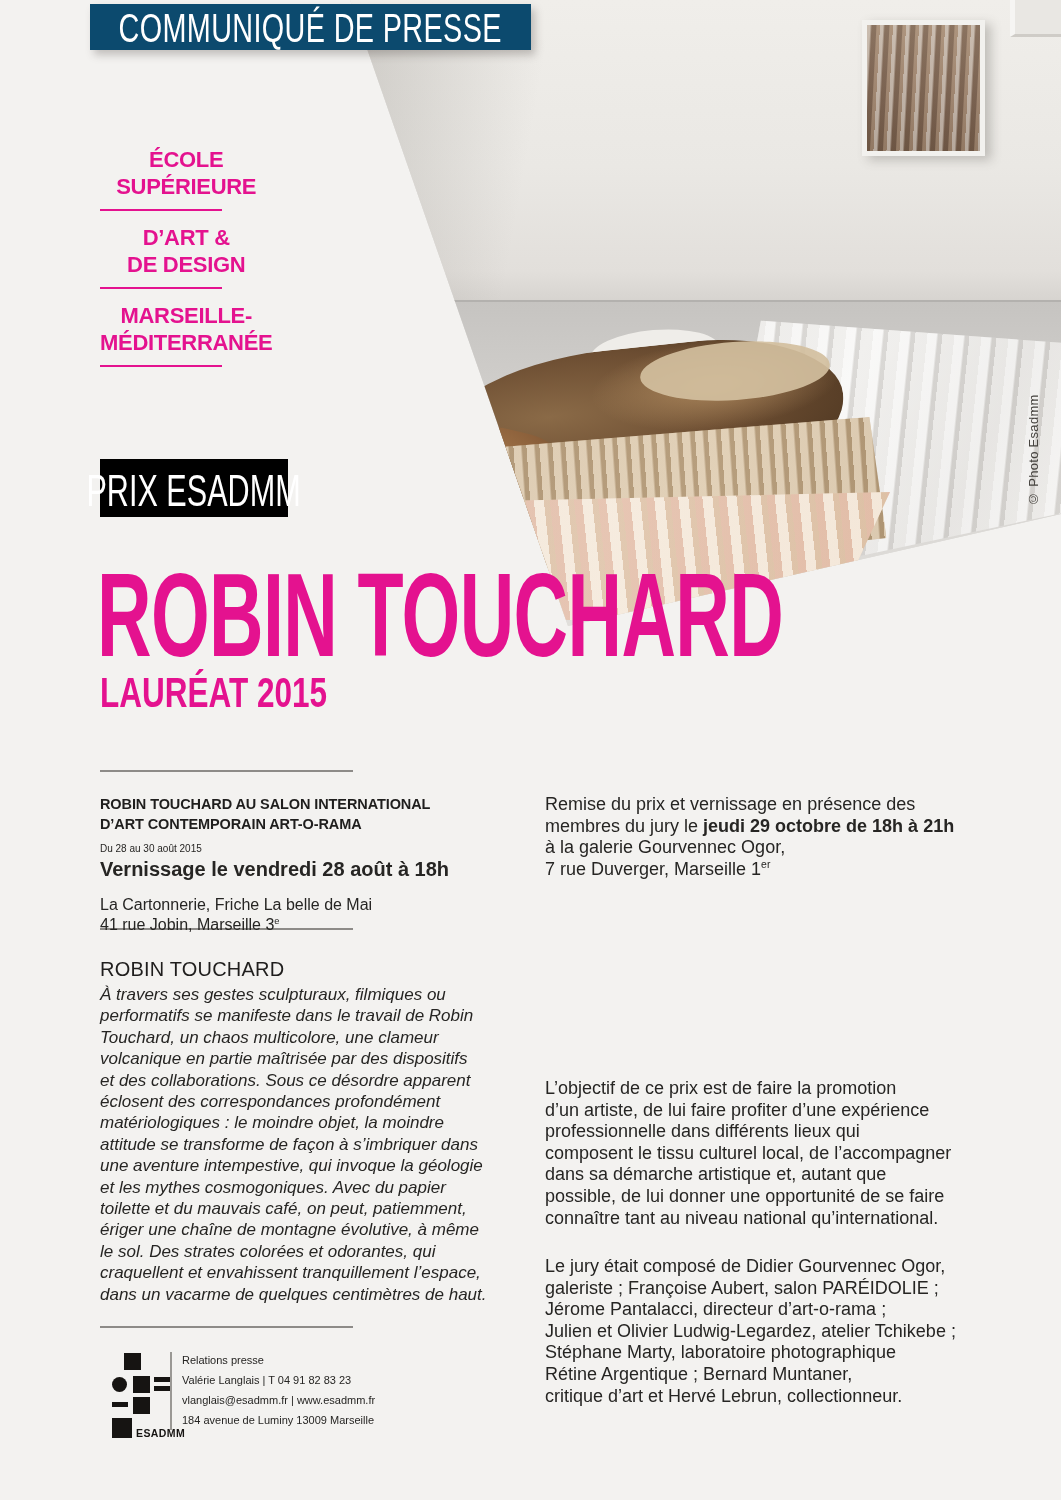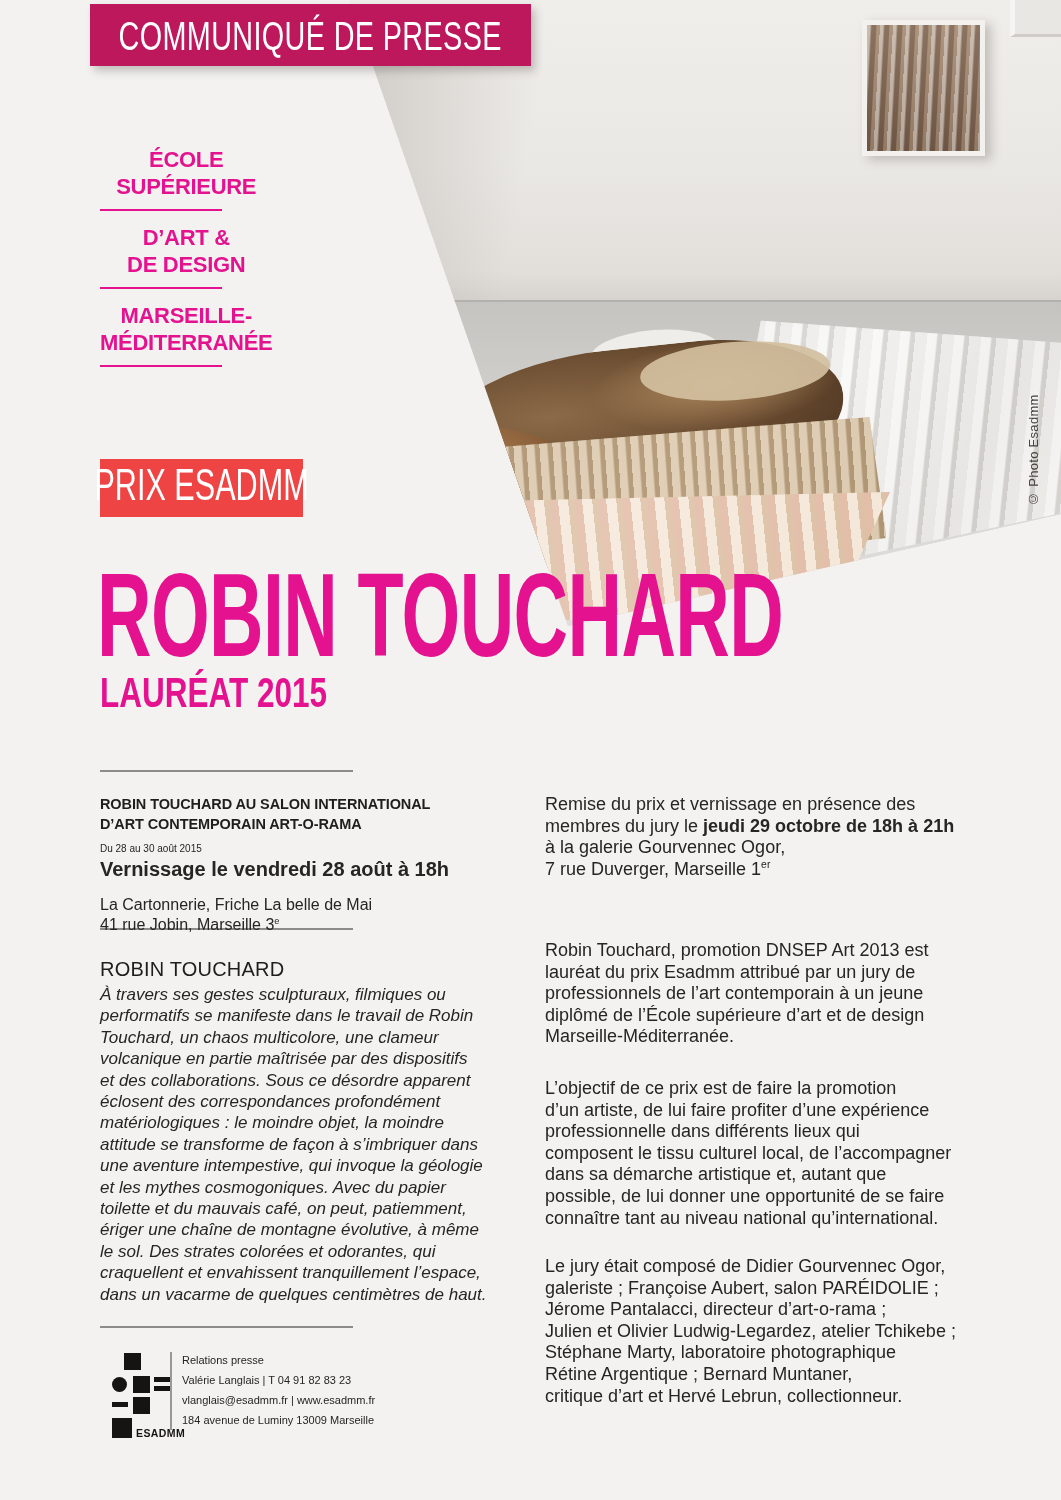--- a/index.html
+++ b/index.html
@@ -57,41 +57,41 @@
       repeating-linear-gradient(84deg,rgba(222,166,150,.38) 0 8px,rgba(250,243,233,.7) 8px 18px,rgba(206,170,138,.33) 18px 24px),
       linear-gradient(95deg,#e3cfba,#ecd9c5 45%,#e4cbb2);}
   .photo-credit{
     position:absolute;left:1026px;top:378px;height:128px;z-index:2;
     writing-mode:vertical-rl;transform:rotate(180deg);
     font-size:13px;letter-spacing:.3px;color:#45423e;
     display:flex;align-items:center;
   }
   
   .banner{
-    position:absolute;left:90px;top:4px;width:441px;height:62px;z-index:3;
-    background:#be185d;display:flex;align-items:center;justify-content:center;
+    position:absolute;left:90px;top:4px;width:441px;height:46px;z-index:3;
+    background:#0c4a6e;display:flex;align-items:center;justify-content:center;
     box-shadow:4px 5px 8px rgba(70,62,58,.28);
   }
   .banner-text{
     color:#ffffff;font-size:40px;font-weight:400;letter-spacing:.5px;
     display:inline-block;transform:scaleX(.72);transform-origin:center;
     white-space:nowrap;padding-top:2px;
   }
   
   .school{position:absolute;left:100px;top:146px;z-index:3;}
   .school-block{margin-bottom:13px;text-align:center;}
   .school-line{
     color:#e4128f;font-size:22px;font-weight:bold;line-height:27px;
     letter-spacing:-.3px;white-space:nowrap;
   }
   .school-rule{width:122px;height:2px;background:#e4128f;margin-top:9px;}
   
   .prize-box{
-    position:absolute;left:100px;top:459px;width:203px;height:58px;z-index:3;
-    background:#ef4444;display:flex;align-items:flex-start;justify-content:center;
+    position:absolute;left:100px;top:459px;width:188px;height:58px;z-index:3;
+    background:#000000;display:flex;align-items:flex-end;justify-content:center;
   }
   .prize-text{
     color:#fff;font-size:45px;font-weight:400;white-space:nowrap;
     display:inline-block;transform:scaleX(.68);transform-origin:center;
   }
   .big-title{
     position:absolute;left:97px;top:556px;margin:0;z-index:3;
     color:#e4128f;font-size:118px;font-weight:bold;line-height:1;
     letter-spacing:-1px;white-space:nowrap;
     transform:scaleX(.64);transform-origin:left top;
@@ -213,25 +213,20 @@
 toilette et du mauvais café, on peut, patiemment,
 ériger une chaîne de montagne évolutive, à même
 le sol. Des strates colorées et odorantes, qui
 craquellent et envahissent tranquillement l’espace,
 dans un vacarme de quelques centimètres de haut.</div>
 
   <div class="rc rc-award pre"><span>Remise du prix et vernissage en présence des
 membres du jury le </span><b>jeudi 29 octobre de 18h à 21h</b><span>
 à la galerie Gourvennec Ogor,
 7 rue Duverger, Marseille 1</span><sup>er</sup></div>
-  <div class="rc rc-para1 pre">Robin Touchard, promotion DNSEP Art 2013 est
-lauréat du prix Esadmm attribué par un jury de
-professionnels de l’art contemporain à un jeune
-diplômé de l’École supérieure d’art et de design
-Marseille-Méditerranée.</div>
   <div class="rc rc-para2 pre">L’objectif de ce prix est de faire la promotion
 d’un artiste, de lui faire profiter d’une expérience
 professionnelle dans différents lieux qui
 composent le tissu culturel local, de l’accompagner
 dans sa démarche artistique et, autant que
 possible, de lui donner une opportunité de se faire
 connaître tant au niveau national qu’international.</div>
   <div class="rc rc-jury pre">Le jury était composé de Didier Gourvennec Ogor,
 galeriste ; Françoise Aubert, salon PARÉIDOLIE ;
 Jérome Pantalacci, directeur d’art-o-rama ;

